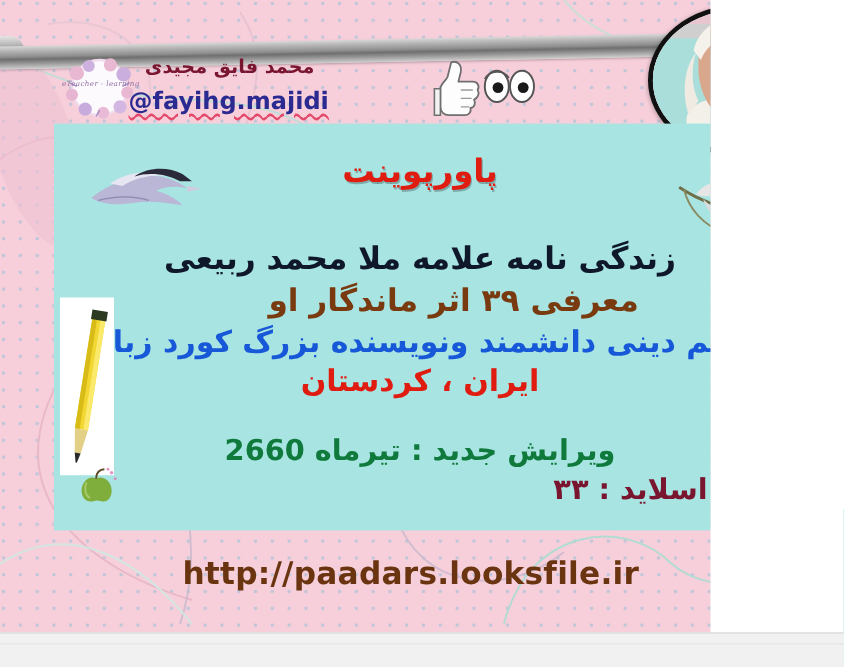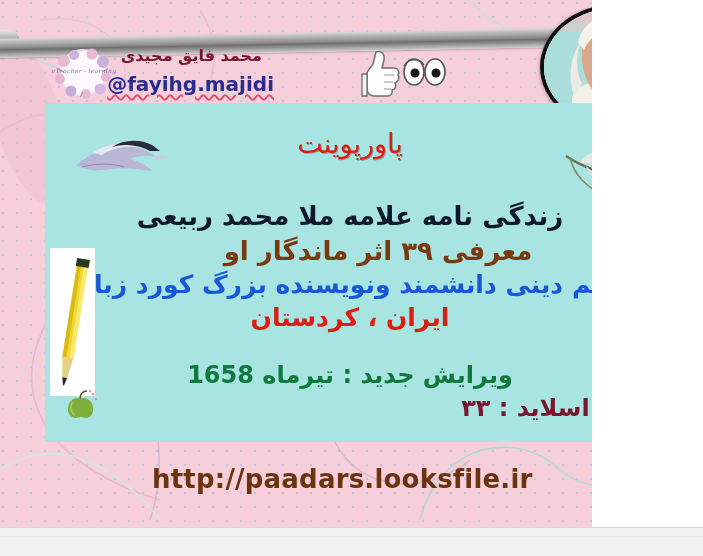--- a/index.html
+++ b/index.html
@@ -85,21 +85,21 @@
   .portrait svg{display:block;}
 
   
   .slide{
     position:absolute;left:45px;top:103px;width:610px;height:339px;
     background:#a8e4e2;
   }
 
   .t-ppt{
     position:absolute;top:25px;left:0;width:610px;text-align:center;
-    font-size:27px;font-weight:normal;color:#e01b10;direction:rtl;
+    font-size:27px;font-weight:bold;color:#e01b10;direction:rtl;
     text-shadow:1px 1px 0 rgba(0,0,0,.25);
   }
   .t-line{position:absolute;width:610px;text-align:center;direction:rtl;font-weight:bold;white-space:nowrap;}
   .t-l1{top:98px;font-size:26px;color:#0f172a;}
   .t-l2{top:133px;font-size:26px;color:#7a3a10;margin-left:28px;}
   .t-l3{top:167px;font-size:25px;color:#1758d8;}
   .t-l4{top:200px;font-size:25px;color:#e01b10;}
   .t-l5{top:258px;font-size:24px;color:#0f7a3c;}
   .t-l6{top:291px;font-size:24px;color:#7a1530;text-align:right;}
 
@@ -231,21 +231,21 @@
       <path d="M68 86 C73 89 82 89 86 86 C82 90 72 90 68 86 Z" fill="#8e4a41"></path>
     </svg>
   </div>
 
   <div class="slide">
     <div class="t-ppt">پاورپوینت</div>
     <div class="t-line t-l1">زندگی نامه  علامه ملا محمد ربیعی</div>
     <div class="t-line t-l2">معرفی ۳۹ اثر ماندگار او</div>
     <div class="t-line t-l3">عالم دینی دانشمند  ونویسنده بزرگ کورد زبان</div>
     <div class="t-line t-l4">ایران ، کردستان</div>
-    <div class="t-line t-l5">ویرایش جدید : تیرماه 1658</div>
+    <div class="t-line t-l5">ویرایش جدید : تیرماه 2660</div>
     <div class="t-line t-l6">تعداد اسلاید : ۳۳</div>
   </div>
 
   <div class="bird">
     <svg width="98" height="48" viewBox="0 0 98 48">
       <path d="M4 32 C16 22 30 16 46 14 C60 12 74 16 84 24 C76 22 66 22 58 26 C66 28 74 32 80 38 C66 36 52 34 40 36 C28 38 14 38 4 32 Z" fill="#b9b6d6"></path>
       <path d="M20 20 C34 10 54 8 70 14 C58 12 42 14 30 22 Z" fill="#e6e6f2"></path>
       <path d="M40 14 C52 6 68 6 80 12 L88 18 L78 18 C68 12 52 10 40 14 Z" fill="#2a2a3a"></path>
       <path d="M84 22 L96 24 L84 27 Z" fill="#cfcce0"></path>
       <path d="M10 34 C24 30 40 30 52 34" stroke="#8d8ab0" stroke-width="1" fill="none"></path>

